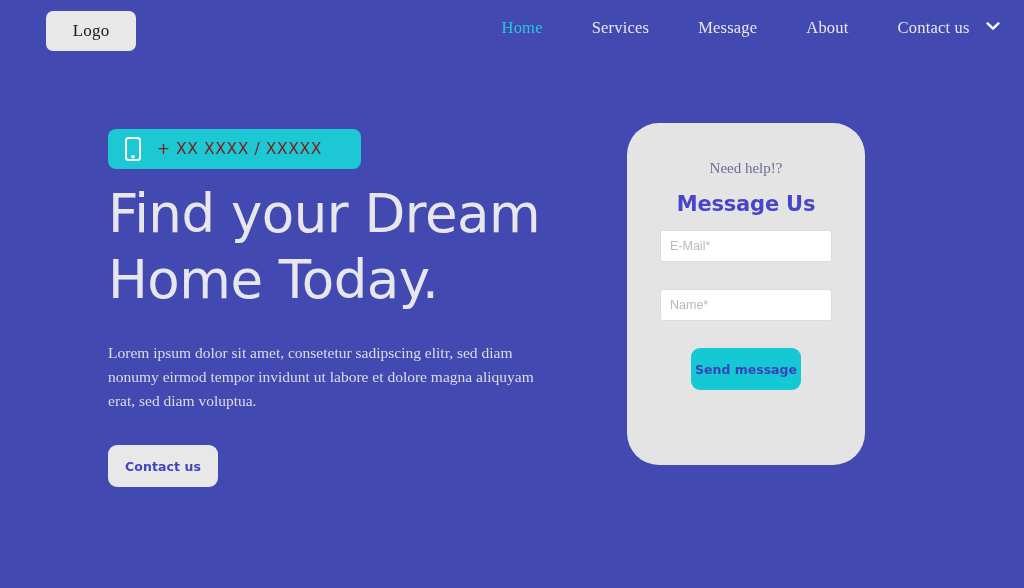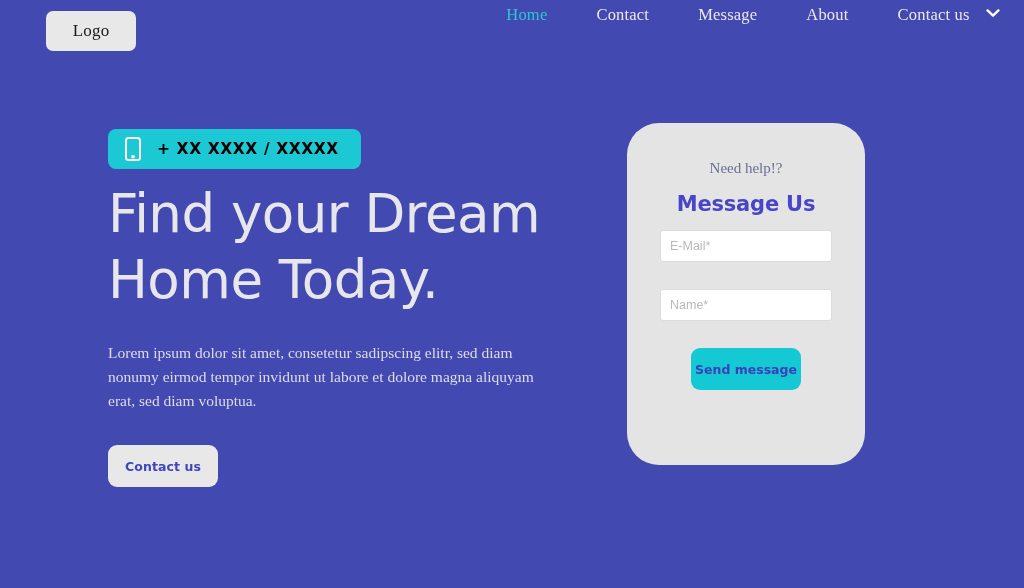--- a/index.html
+++ b/index.html
@@ -41,21 +41,21 @@
   .logo-text {
     font-family: "Liberation Serif", serif;
     font-size: 17px;
     color: #1a1a1a;
     letter-spacing: 0.2px;
   }
 
   .nav {
     position: absolute;
     right: 24px;
-    top: 5px;
+    top: 18px;
     display: flex;
     align-items: center;
     justify-content: center;
   }
   .nav-item {
     font-family: "Liberation Serif", serif;
     font-size: 16.5px;
     color: #E9E9EE;
     margin-left: 49px;
     letter-spacing: 0.2px;
@@ -86,23 +86,23 @@
     height: 40px;
     background: #1BC8D3;
     border-radius: 8px;
     display: flex;
     align-items: center;
     padding-left: 17px;
   }
   .phone-icon { width: 16px; height: 24px; display:block; flex: 0 0 auto;}
   .phone-number {
     margin-left: 16px;
-    color: #000000;
-    font-family: "DejaVu Sans", sans-serif;
-    font-weight: bold;
+    color: #7f1d1d;
+    font-family: "DejaVu Sans", sans-serif;
+    font-weight: normal;
     font-size: 15.5px;
     letter-spacing: 0.6px;
     white-space: nowrap;
   }
 
   .headline {
     margin-top: 12px;
     color: #E7E7EB;
     font-family: "DejaVu Sans", sans-serif;
     font-weight: normal;
@@ -217,21 +217,21 @@
 <body>
 
 <div class="header">
 
   <div class="logo-box">
     <span class="logo-text">Logo</span>
   </div>
 
   <nav class="nav">
     <span class="nav-item active">Home</span>
-    <span class="nav-item">Contact</span>
+    <span class="nav-item">Services</span>
     <span class="nav-item">Message</span>
     <span class="nav-item">About</span>
     <span class="nav-item">
       <span>Contact us</span>
       <span class="nav-caret">
         <svg width="14" height="9" viewBox="0 0 14 9">
           <path d="M1.6 1.4 L7 6.6 L12.4 1.4" stroke="#FFFFFF" stroke-width="2.4" fill="none" stroke-linecap="round" stroke-linejoin="round"></path>
         </svg>
       </span>
     </span>

